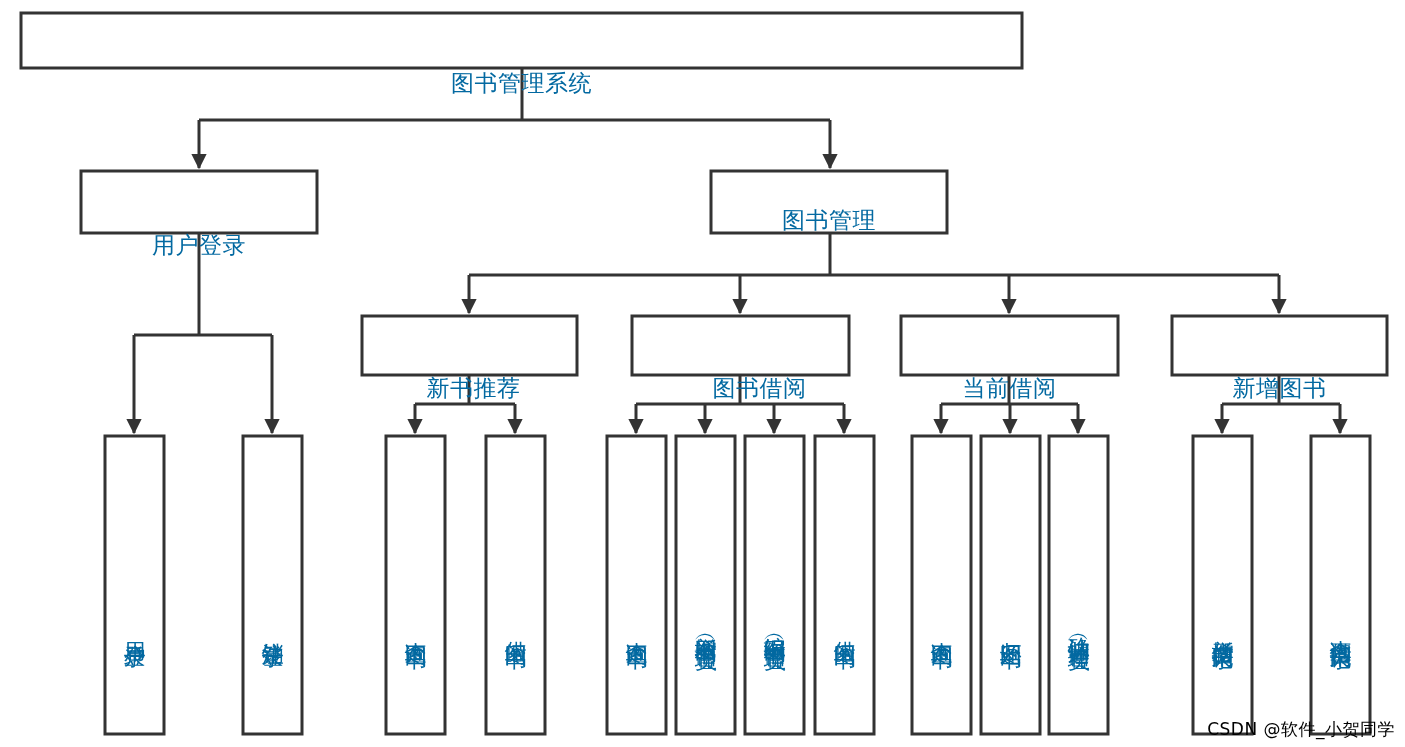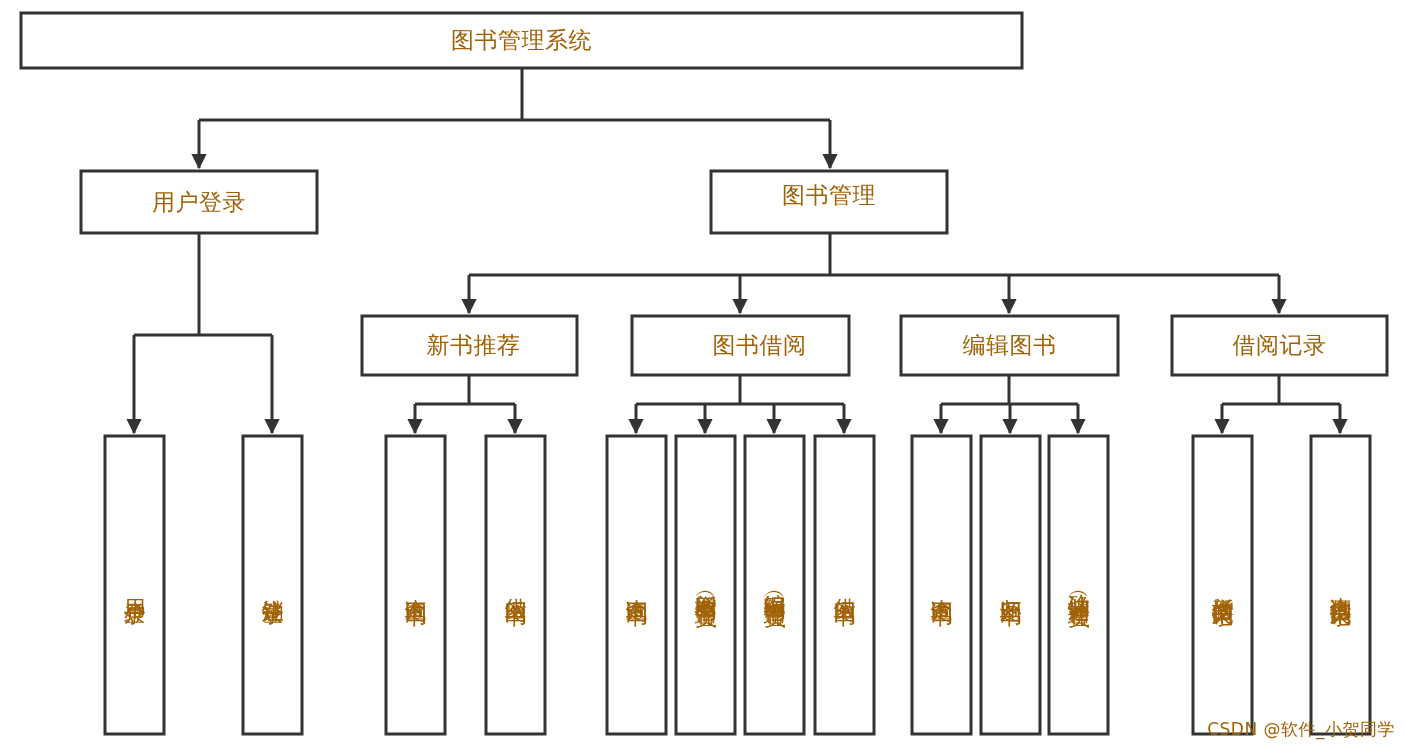--- a/index.html
+++ b/index.html
@@ -37,45 +37,46 @@
   }
   .arrow-head {
     fill: #333333;
     stroke: none;
   }
   .node-label {
     position: absolute;
     display: flex;
     align-items: center;
     justify-content: center;
-    color: #a16207;
+    color: #0369a1;
     font-family: "DejaVu Sans", "Liberation Sans", sans-serif;
     pointer-events: none;
     box-sizing: border-box;
+    margin-top: 43px;
   }
   .node-label.horiz {
     font-size: 23px;
     line-height: 1.15;
     letter-spacing: 0.5px;
   }
   .node-label.vert {
     writing-mode: vertical-rl;
     text-orientation: upright;
     font-size: 22px;
     line-height: 1.2;
     letter-spacing: 2px;
     align-items: center;
     justify-content: center;
   }
   #watermark {
     position: absolute;
     right: 10px;
     bottom: 6px;
     font-size: 17px;
-    color: #a16207;
+    color: #000000;
     font-family: "DejaVu Sans", "Liberation Sans", sans-serif;
     white-space: nowrap;
     letter-spacing: 0.5px;
   }
 </style>
 </head>
 <body>
 
 <div id="diagram-root">
 
@@ -151,26 +152,26 @@
     <rect class="node-box" x="981" y="436" width="59" height="298"></rect>
     <rect class="node-box" x="1049" y="436" width="59" height="298"></rect>
 
     <rect class="node-box" x="1193" y="436" width="59" height="298"></rect>
     <rect class="node-box" x="1311" y="436" width="59" height="298"></rect>
   </svg>
 
   <div class="node-label horiz" style="left:21px; top:13px; width:1001px; height:55px;">图书管理系统</div>
 
   <div class="node-label horiz" style="left:81px; top:171px; width:236px; height:62px;">用户登录</div>
-  <div class="node-label horiz" style="left:711px; top:171px; width:236px; height:48px;">图书管理</div>
+  <div class="node-label horiz" style="left:711px; top:153px; width:236px; height:48px;">图书管理</div>
 
   <div class="node-label horiz" style="left:362px; top:316px; width:215px; height:59px;padding-left:8px;">新书推荐</div>
   <div class="node-label horiz" style="left:632px; top:316px; width:217px; height:59px;padding-left:38px;">图书借阅</div>
-  <div class="node-label horiz" style="left:901px; top:316px; width:217px; height:59px;">编辑图书</div>
-  <div class="node-label horiz" style="left:1172px; top:316px; width:215px; height:59px;">借阅记录</div>
+  <div class="node-label horiz" style="left:901px; top:316px; width:217px; height:59px;">当前借阅</div>
+  <div class="node-label horiz" style="left:1172px; top:316px; width:215px; height:59px;">新增图书</div>
 
   <div class="node-label vert" style="left:105px; top:436px; width:59px; height:298px;">用户登录</div>
   <div class="node-label vert" style="left:243px; top:436px; width:59px; height:298px;">注销登录</div>
 
   <div class="node-label vert" style="left:386px; top:436px; width:59px; height:298px;">查询图书</div>
   <div class="node-label vert" style="left:486px; top:436px; width:59px; height:298px;">借阅图书</div>
 
   <div class="node-label vert" style="left:607px; top:436px; width:59px; height:298px;">查询图书</div>
   <div class="node-label vert" style="left:676px; top:436px; width:59px; height:298px;">新增图书（管理员）</div>
   <div class="node-label vert" style="left:745px; top:436px; width:59px; height:298px;">编辑图书（管理员）</div>

